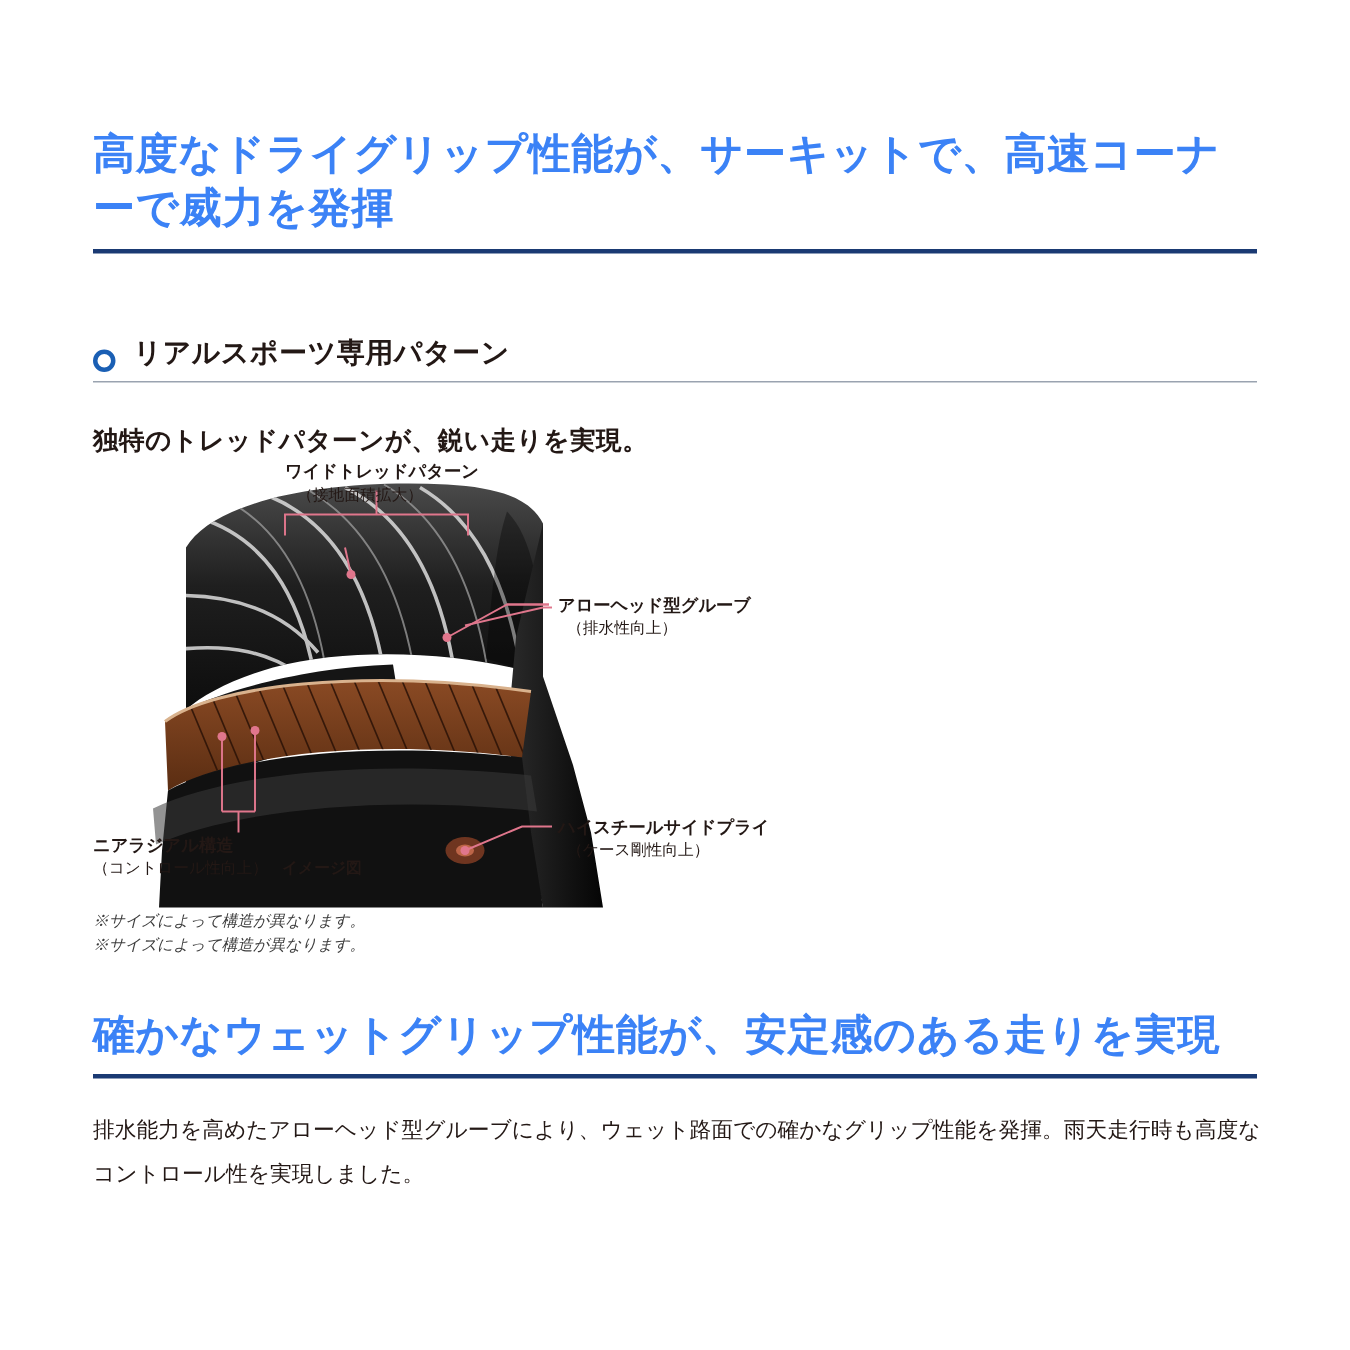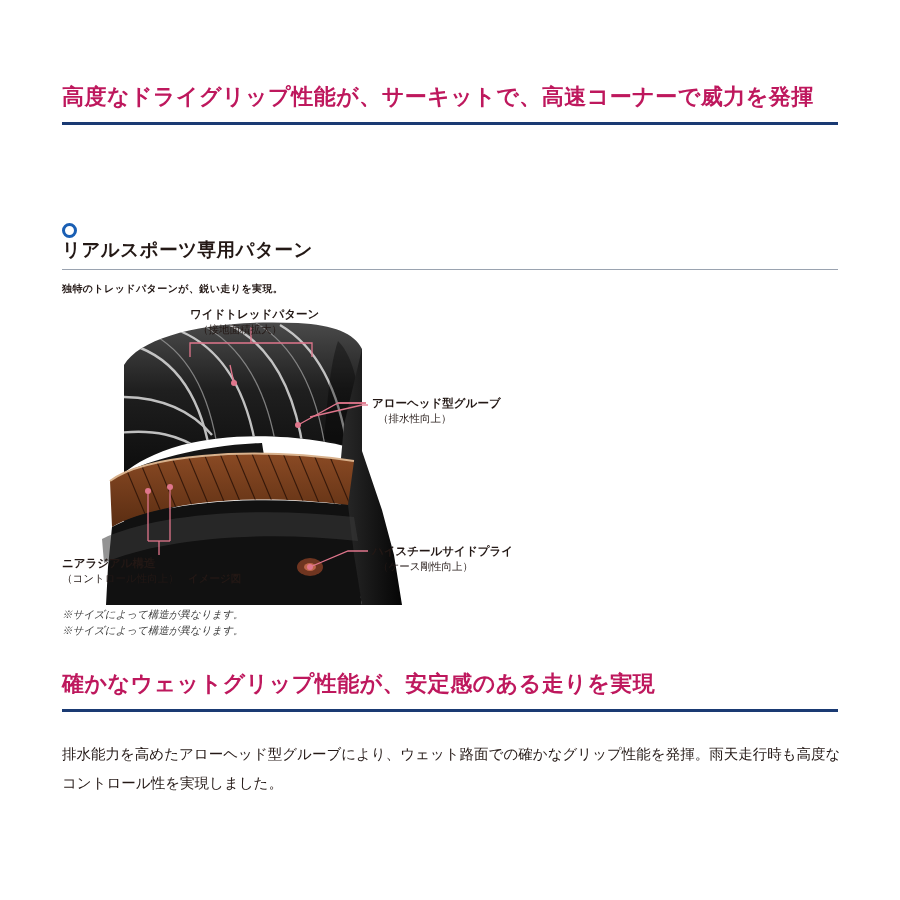--- a/index.html
+++ b/index.html
@@ -21,27 +21,26 @@
     box-sizing: border-box;
   }
 
   
   .section-head {
     position: absolute;
     left: 62px;
     width: 776px;
   }
   .section-head .title {
-    font-size: 22px;
+    font-size: 28px;
     font-weight: bold;
     letter-spacing: 0.5px;
-    color: #be185d;
+    color: #3b82f6;
     line-height: 1.3;
     padding-bottom: 8px;
-    font-family: Liberation Mono, monospace;
   }
   .section-head .rule {
     height: 3px;
     background: #1a3a73;
     width: 100%;
   }
 
   .body-text {
     position: absolute;
     left: 62px;
@@ -52,23 +51,22 @@
   }
 
   
   .sub-head {
     position: absolute;
     left: 62px;
     width: 776px;
   }
   .sub-head .row {
     display: flex;
-    align-items: flex-start;
+    align-items: flex-end;
     padding-bottom: 7px;
-    flex-direction: column;
   }
   .bullet-icon {
     width: 15px;
     height: 15px;
     border-radius: 50%;
     border: 3px solid #1a5fb4;
     box-sizing: border-box;
     margin-right: 12px;
     flex: 0 0 auto;
     position: relative;
@@ -81,21 +79,21 @@
   }
   .sub-head .rule-thin {
     height: 1px;
     background: #9aa3b0;
     width: 100%;
   }
 
   .lead-text {
     position: absolute;
     left: 62px;
-    font-size: 10px;
+    font-size: 17px;
     font-weight: bold;
     color: #231815;
     letter-spacing: 0.4px;
   }
 
   
   .figure {
     position: absolute;
     left: 62px;
     top: 305px;

